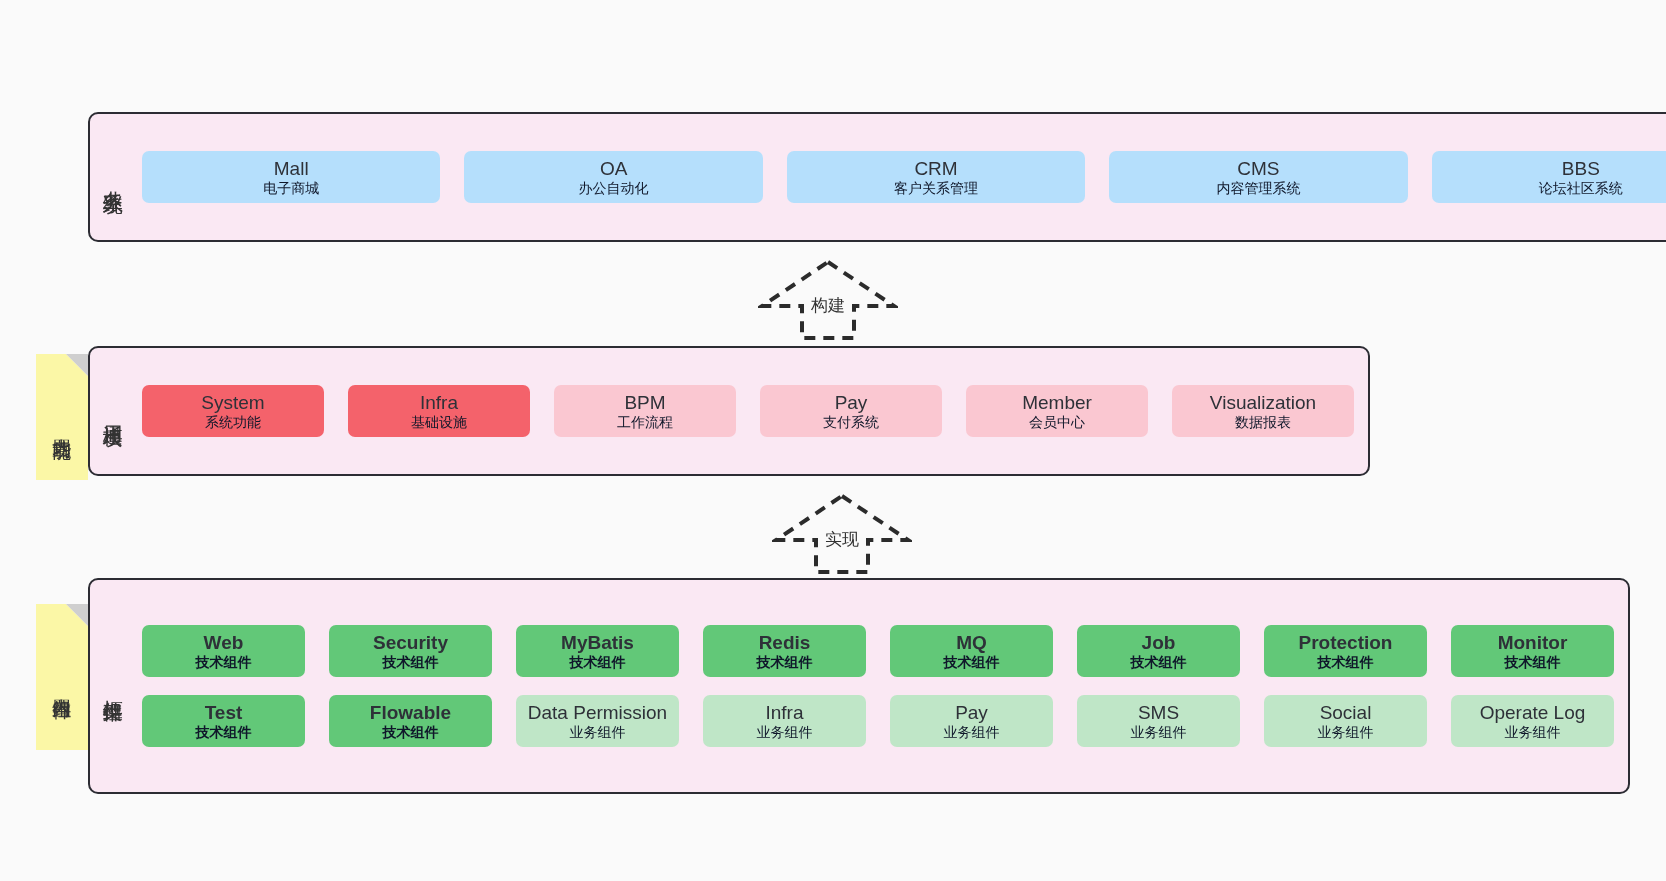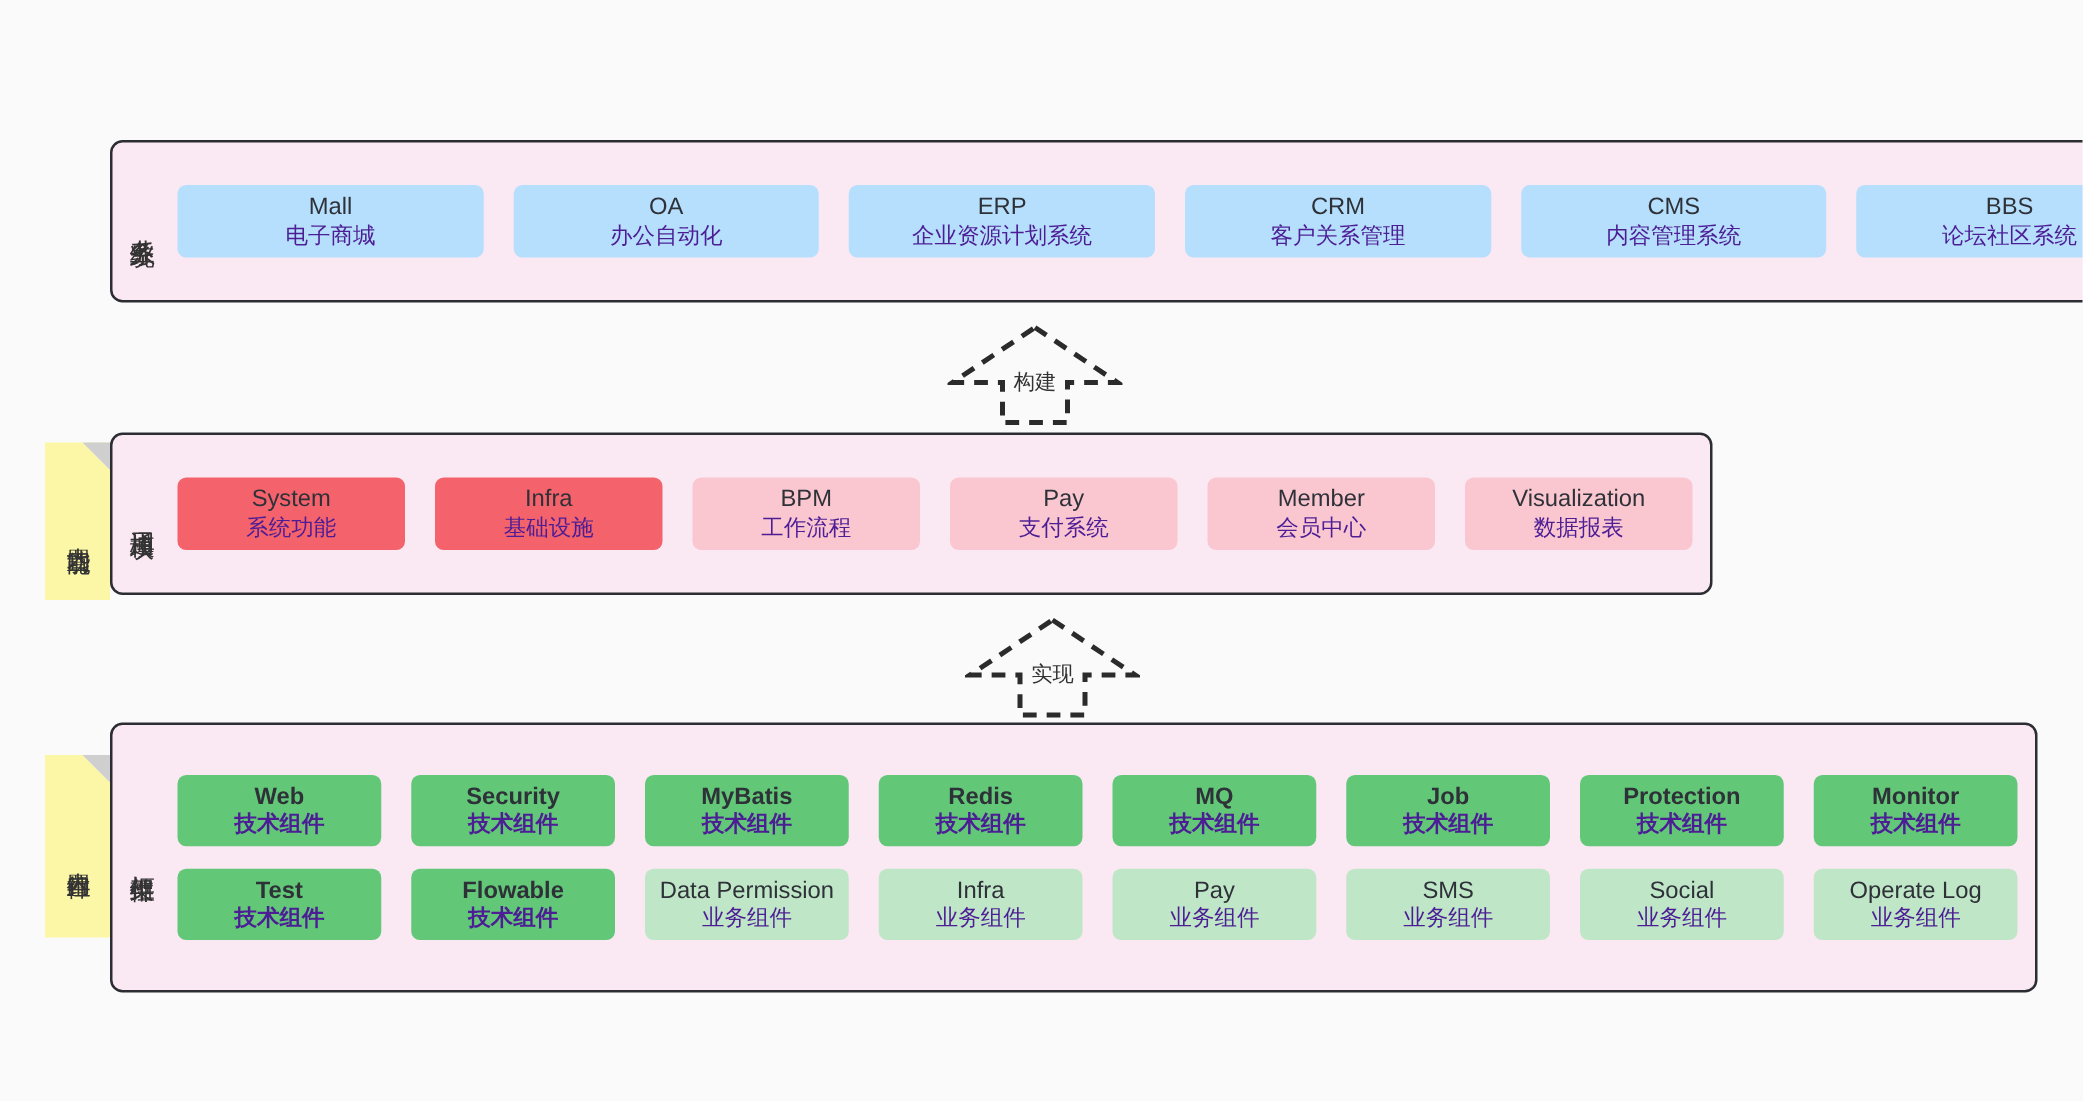--- a/index.html
+++ b/index.html
@@ -70,22 +70,22 @@
     justify-content: center;
     text-align: center;
     line-height: 1.22;
     padding: 6px 4px;
   }
   .card .t1 {
     font-size: 19px;
     color: #2e3138;
   }
   .card .t2 {
-    font-size: 18px;
-    color: #4c1d95;
+    font-size: 14px;
+    color: #0f172a;
   }
 
   .c-blue   { background: #b5dffc; }
   .c-red    { background: #f4626b; }
   .c-pink   { background: #fac7d1; }
   .c-green  { background: #62c878; font-weight: bold; }
   .c-lgreen { background: #bfe6c7; }
 
   
   .note {
@@ -148,24 +148,20 @@
         <div class="row">
           <div class="card c-blue">
             <div class="t1">Mall</div>
             <div class="t2">电子商城</div>
           </div>
           <div class="card c-blue">
             <div class="t1">OA</div>
             <div class="t2">办公自动化</div>
           </div>
           <div class="card c-blue">
-            <div class="t1">ERP</div>
-            <div class="t2">企业资源计划系统</div>
-          </div>
-          <div class="card c-blue">
             <div class="t1">CRM</div>
             <div class="t2">客户关系管理</div>
           </div>
           <div class="card c-blue">
             <div class="t1">CMS</div>
             <div class="t2">内容管理系统</div>
           </div>
           <div class="card c-blue">
             <div class="t1">BBS</div>
             <div class="t2">论坛社区系统</div>

